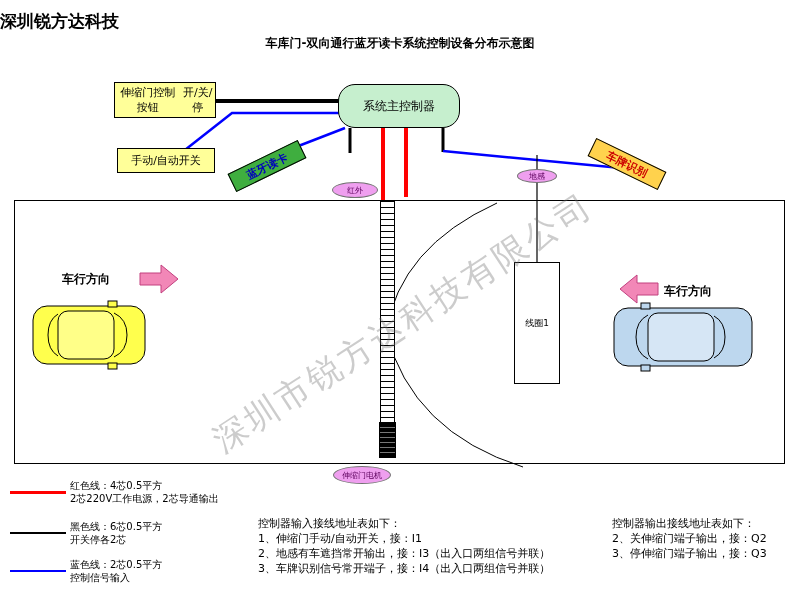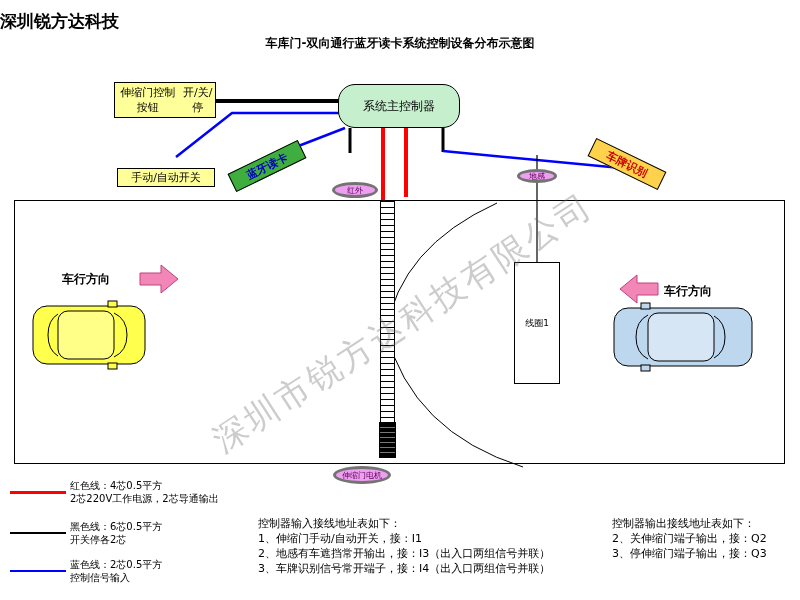--- a/index.html
+++ b/index.html
@@ -8,27 +8,27 @@
   .abs{position:absolute;}
   .title{position:absolute;top:10px;left:0;width:100%;
          font-size:17px;font-weight:bold;z-index:3;}
   .subtitle{position:absolute;top:35px;left:0;width:100%;text-align:center;
          font-size:12px;font-weight:bold;z-index:3;}
   .box{position:absolute;border:1px solid #000;display:flex;align-items:center;
        justify-content:center;text-align:center;z-index:3;box-sizing:border-box;}
   #door-button{left:114px;top:82px;width:102px;height:36px;background:#ffff99;
        font-size:11px;flex-direction:row;line-height:15px;}
   #controller{left:338px;top:84px;width:122px;height:44px;background:#c6efce;font-size:12px;border-radius:17px;}
-  #manual-switch{left:117px;top:168px;width:98px;height:19px;background:#ffff99;font-size:11px;}
+  #manual-switch{left:117px;top:148px;width:98px;height:25px;background:#ffff99;font-size:11px;}
   #coil-box{left:514px;top:262px;width:46px;height:122px;background:#fff;font-size:9px;}
   #bluetooth-box{left:228px;top:156px;width:78px;height:20px;background:#3fae3f;
        color:#0000bb;font-size:11px;font-weight:bold;transform:rotate(-26deg);}
   #plate-box{left:588px;top:154px;width:78px;height:20px;background:#ffd24d;
        color:#cc0000;font-size:11px;font-weight:bold;transform:rotate(26deg);}
-  .ellipse{position:absolute;border:3px solid #737373;background:#ef9fef;border-radius:50%;
+  .ellipse{position:absolute;border:1px solid #737373;background:#ef9fef;border-radius:50%;
        display:flex;align-items:center;justify-content:center;font-size:8px;
        color:#5c005c;z-index:3;box-sizing:border-box;white-space:nowrap;}
   #infrared{left:332px;top:182px;width:46px;height:16px;}
   #ground-sensor{left:517px;top:169px;width:40px;height:14px;}
   #door-motor{left:333px;top:466px;width:58px;height:18px;z-index:5;}
   #field{left:14px;top:200px;width:769px;height:262px;border:1px solid #000;z-index:1;}
   #door-track{left:380px;top:201px;width:13px;height:221px;border:1px solid #000;
        background:repeating-linear-gradient(to bottom,#fff 0 5px,#000 5px 6px);z-index:2;}
   #door-base{left:379px;top:422px;width:15px;height:34px;border:1px solid #000;
        background:repeating-linear-gradient(to bottom,#000 0 4px,#777 4px 5px);z-index:2;}

